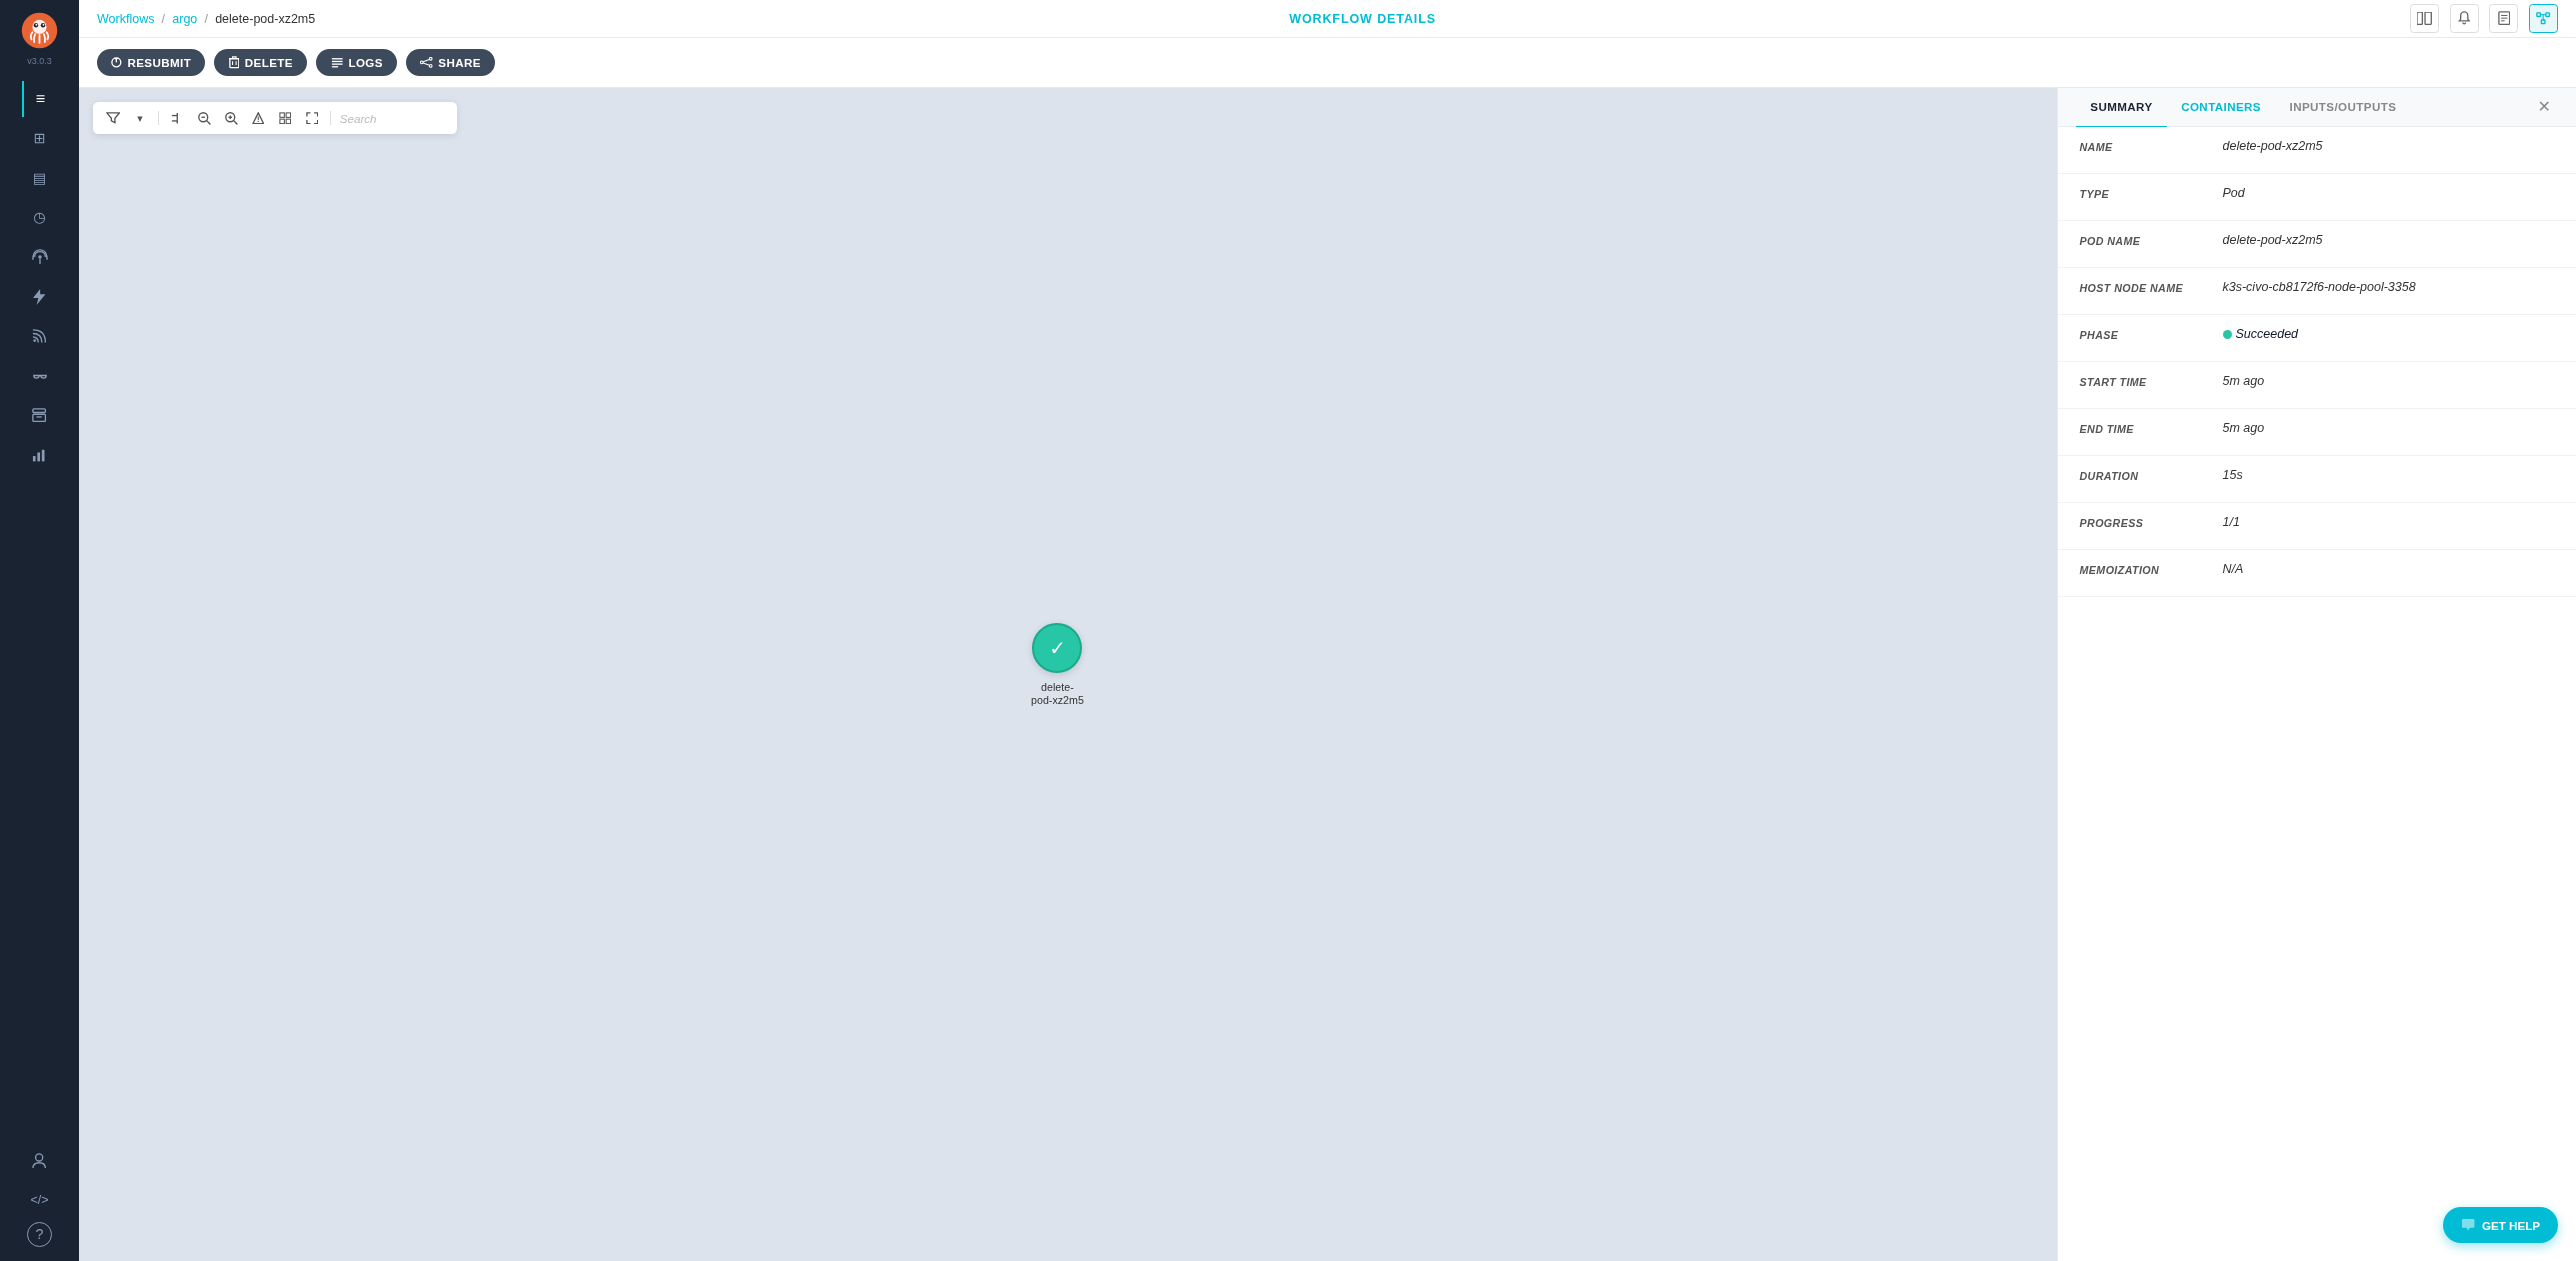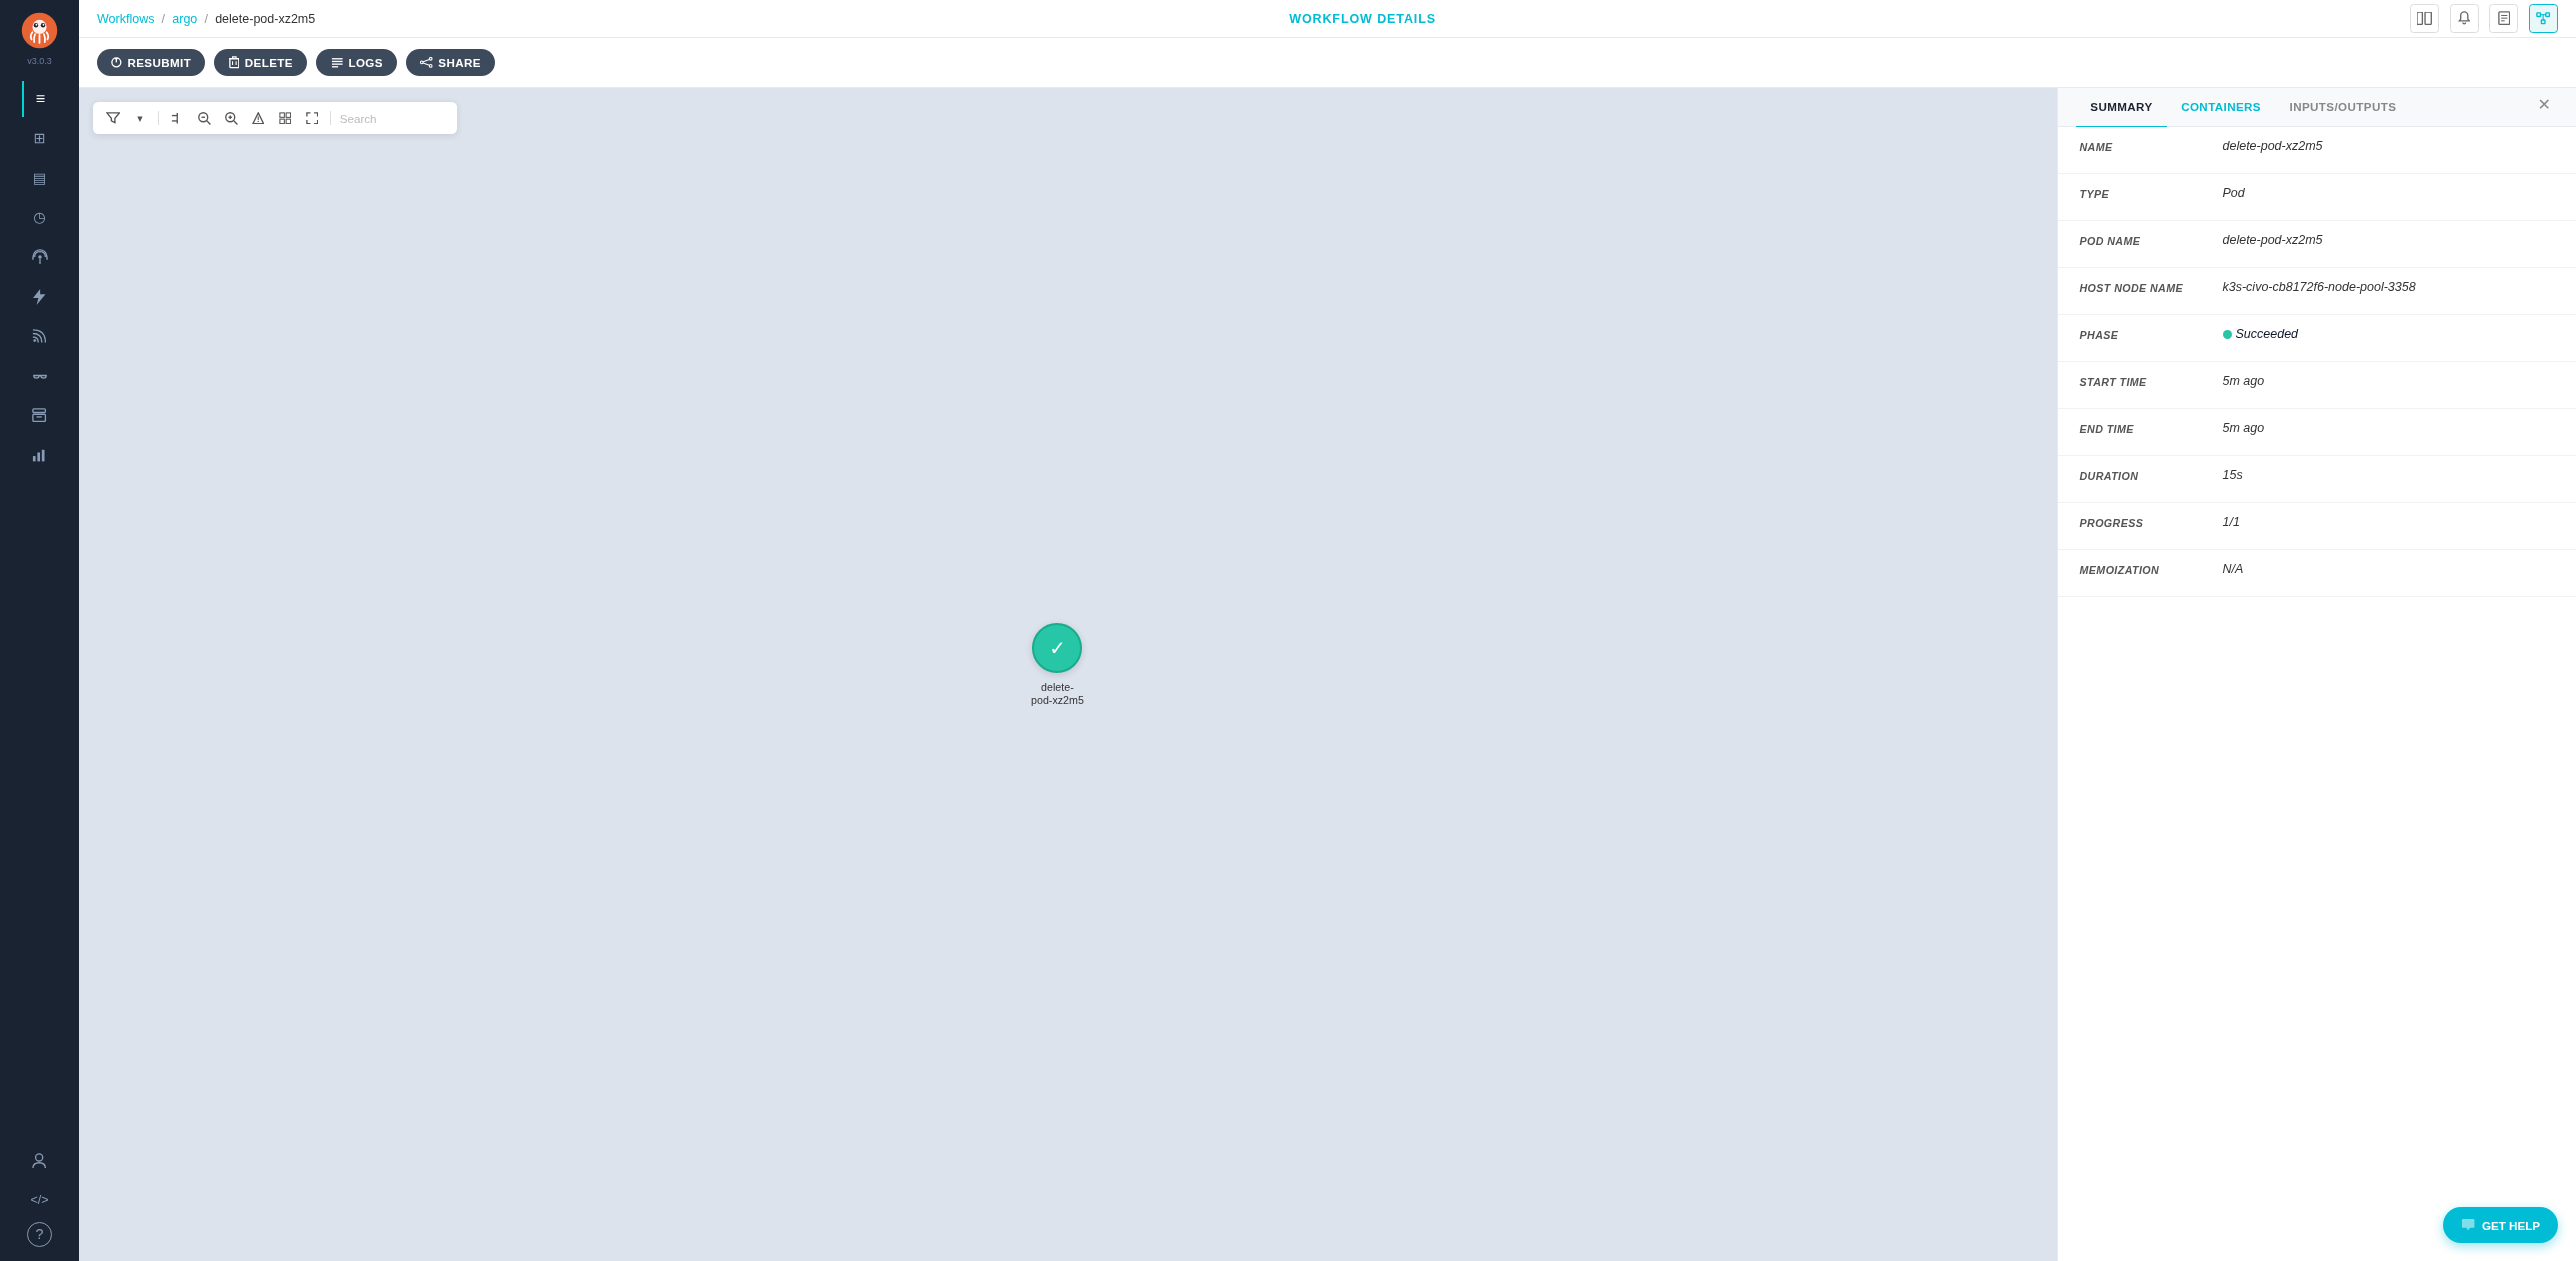--- a/index.html
+++ b/index.html
@@ -161,20 +161,21 @@
       width: 0.9px;
       height: 14.3px;
       background: #ddd;
     }
     .graph-search {
       border: none;
       outline: none;
       font-size: 11.6px;
       color: #333;
       width: 107px;
+      font-style: italic;
     }
     .graph-search::placeholder { color: #bbb; }
 
     
     .node {
       position: absolute;
       top: 50%;
       left: 50%;
       transform: translate(-70%, -60%);
       display: flex;
@@ -209,20 +210,21 @@
     .details-panel {
       width: 519px;
       background: #fff;
       display: flex;
       flex-direction: column;
       border-left: 0.9px solid #e8eaf0;
       overflow: hidden;
     }
     .details-tabs {
       display: flex;
+      align-items: center;
       border-bottom: 0.9px solid #e8eaf0;
       padding: 0 18px;
       background: #f8f9fb;
     }
     .details-tab {
       padding: 12.5px 14.3px;
       font-size: 11.6px;
       font-weight: 600;
       color: #888;
       cursor: pointer;

